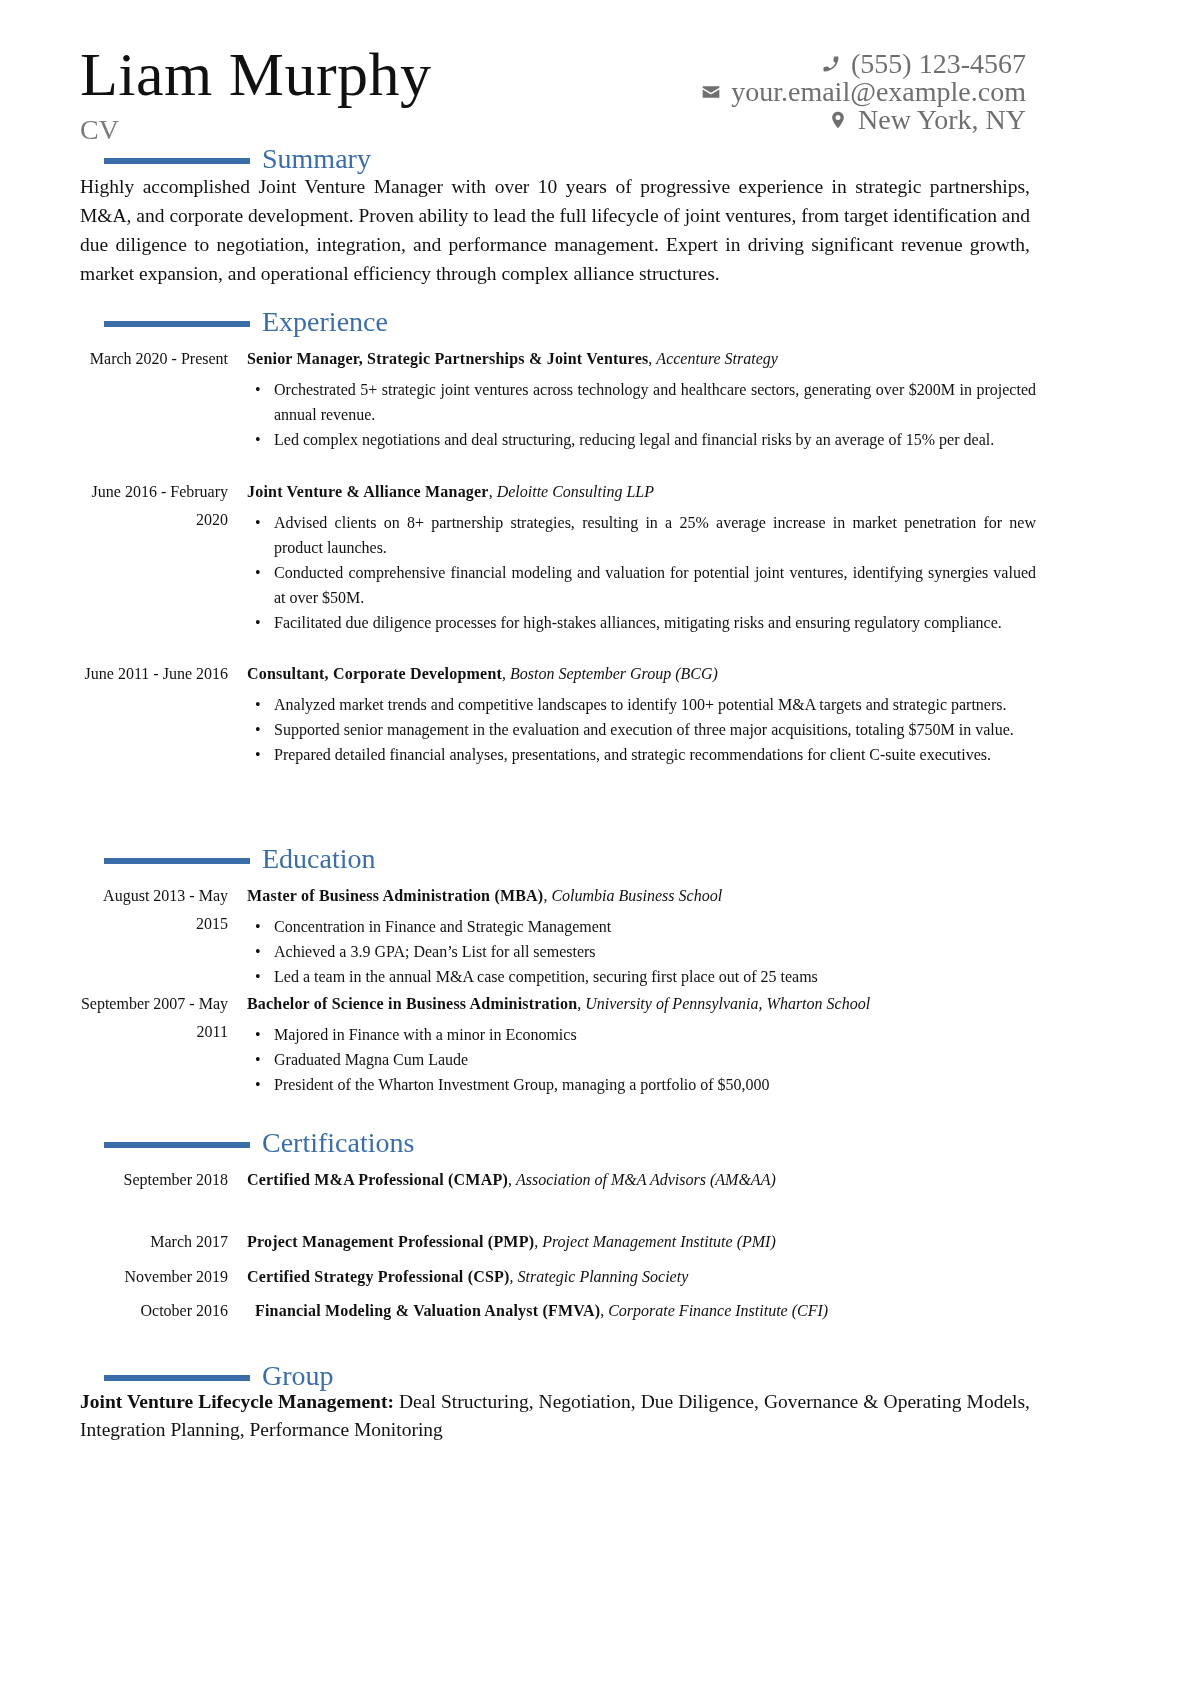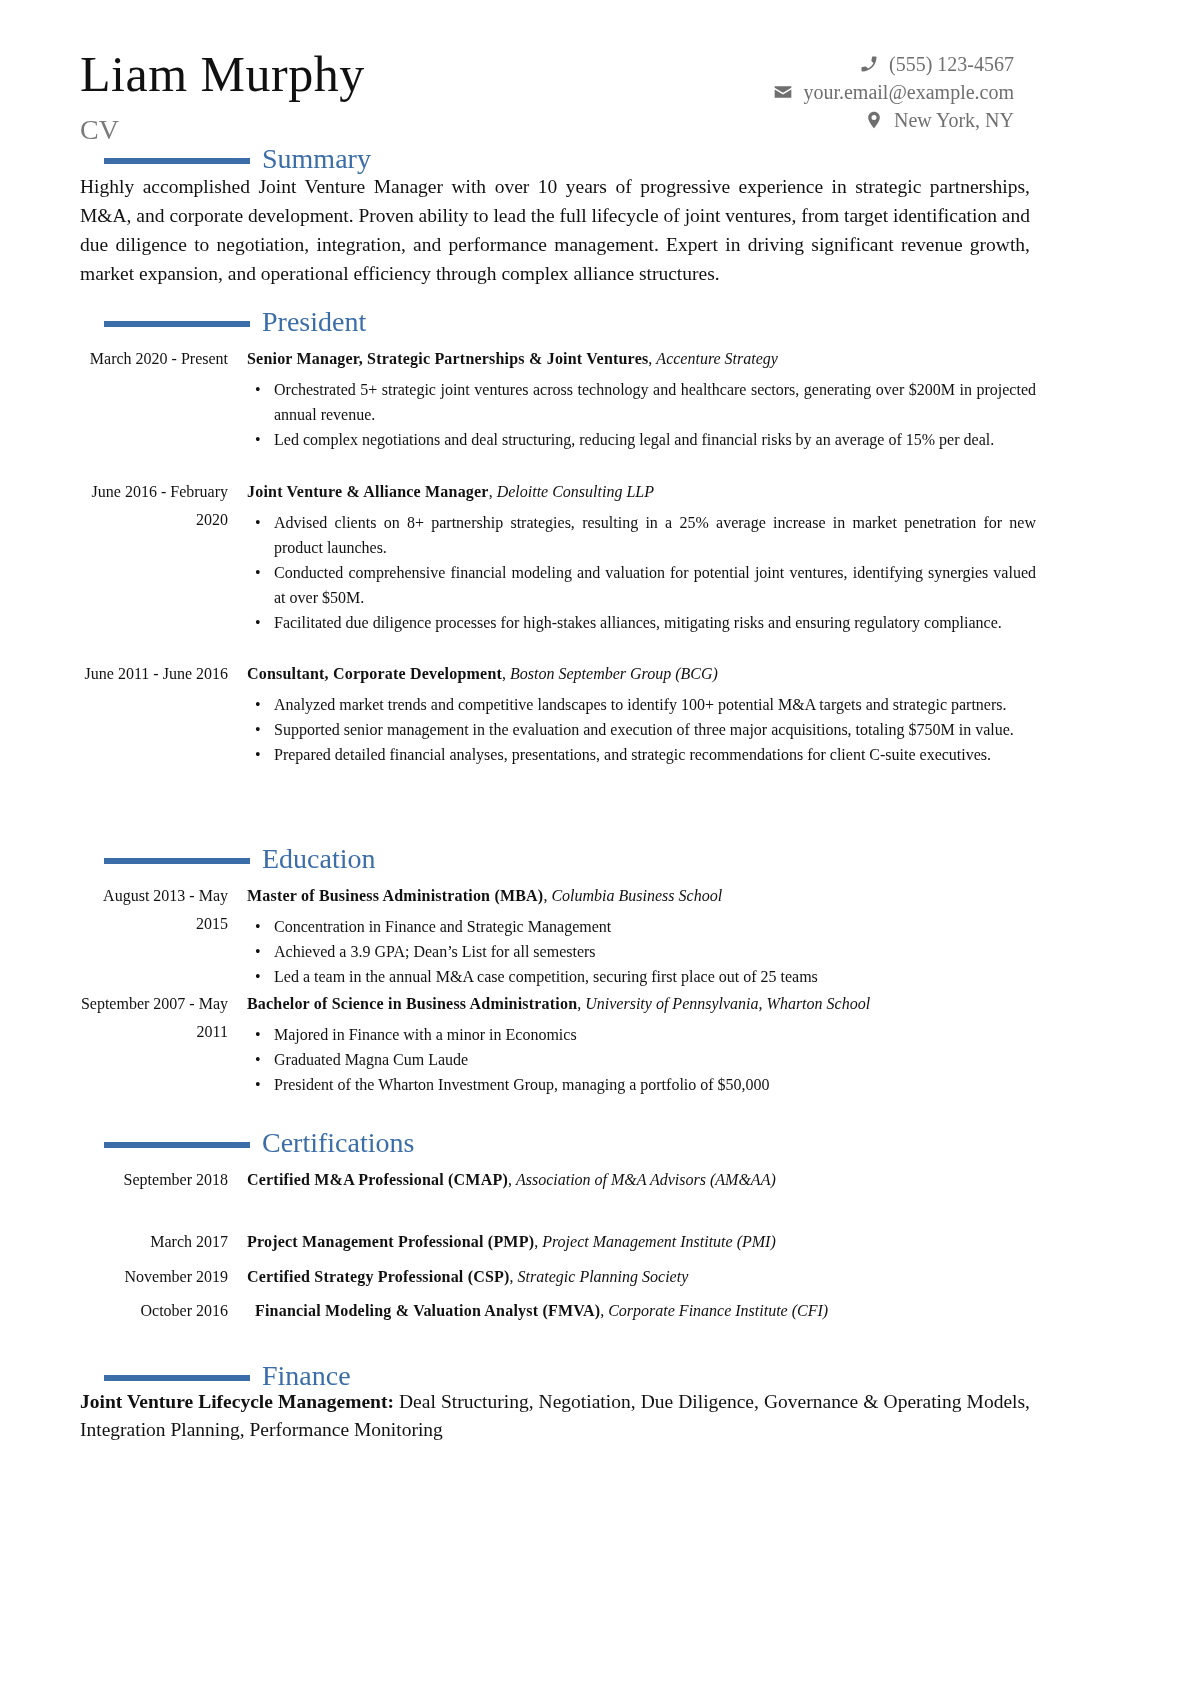--- a/index.html
+++ b/index.html
@@ -1,24 +1,24 @@
 <!DOCTYPE html>
 <html><head>
 <meta charset="utf-8">
 <style>
   html, body { margin: 0; padding: 0; background: #ffffff; }
   body { width: 1190px; height: 1683px; position: relative; overflow: hidden;
          font-family: "DejaVu Serif", "Liberation Serif", serif; color: #111; }
   .page { position: absolute; left: 0; top: 0; width: 1190px; height: 1683px; }
   .name { position: absolute; left: 80px; top: 38px; font-family: "Liberation Serif", serif;
-          font-size: 50px; line-height: 72px; color: #111; letter-spacing: 0.5px; }
+          font-size: 62px; line-height: 72px; color: #111; letter-spacing: 0.5px; }
   .subtitle { position: absolute; left: 80px; top: 108px; font-family: "Liberation Serif", serif;
           font-size: 28px; line-height: 44px; color: #7a7a7a; }
-  .contact { position: absolute; right: 176px; top: 50px; text-align: left;
-             font-family: "Liberation Serif", serif; font-size: 20px; color: #6f6f6f; line-height: 28px; }
+  .contact { position: absolute; right: 164px; top: 50px; text-align: left;
+             font-family: "Liberation Serif", serif; font-size: 28px; color: #6f6f6f; line-height: 28px; }
   .contact-row { display: flex; justify-content: flex-end; align-items: center; gap: 10px; }
   .contact-row svg { width: 20px; height: 20px; fill: #6f6f6f; }
   .section-head { position: absolute; left: 104px; display: flex; align-items: center; }
   .section-bar { width: 146px; height: 6px; background: #3b6ea8; margin-right: 12px; margin-top: 4px; }
   .section-title { font-family: "Liberation Serif", serif; font-size: 28px; color: #3b6ea8; line-height: 32px; }
   .para { position: absolute; left: 80px; width: 950px; font-family: "Liberation Serif", serif;
           font-size: 19.5px; line-height: 29px; text-align: justify; }
   .entry { position: absolute; left: 80px; width: 960px; display: flex; font-family: "Liberation Serif", serif; font-size: 16px; }
   .date { width: 148px; text-align: right; line-height: 28px; flex: none; padding-right: 19px; }
   .body { width: 793px; }
@@ -59,21 +59,21 @@
   </div>
 
   <div class="section-head" style="top:143px;">
     <div class="section-bar"></div>
     <div class="section-title">Summary</div>
   </div>
   <div class="para" style="top:172px;">Highly accomplished Joint Venture Manager with over 10 years of progressive experience in strategic partnerships, M&amp;A, and corporate development. Proven ability to lead the full lifecycle of joint ventures, from target identification and due diligence to negotiation, integration, and performance management. Expert in driving significant revenue growth, market expansion, and operational efficiency through complex alliance structures.</div>
 
   <div class="section-head" style="top:306px;">
     <div class="section-bar"></div>
-    <div class="section-title">President</div>
+    <div class="section-title">Experience</div>
   </div>
 
   <div class="entry" style="top:345px;">
     <div class="date">March 2020 - Present</div>
     <div class="body">
       <div class="head-line"><b>Senior Manager, Strategic Partnerships &amp; Joint Ventures</b>, <i>Accenture Strategy</i></div>
       <ul>
         <li>Orchestrated 5+ strategic joint ventures across technology and healthcare sectors, generating over $200M in projected annual revenue.</li>
         <li>Led complex negotiations and deal structuring, reducing legal and financial risks by an average of 15% per deal.</li>
       </ul>
@@ -161,20 +161,20 @@
 
   <div class="entry" style="top:1297px;gap:8px;">
     <div class="date">October 2016</div>
     <div class="body">
         <div class="head-line"><b>Financial Modeling &amp; Valuation Analyst (FMVA)</b>, <i>Corporate Finance Institute (CFI)</i></div>
       </div>
   </div>
 
   <div class="section-head" style="top:1360px;">
     <div class="section-bar"></div>
-    <div class="section-title">Finance</div>
+    <div class="section-title">Group</div>
   </div>
   <div class="para" style="top:1388px; line-height:28px;">
     <b>Joint Venture Lifecycle Management:</b>
     <span>Deal Structuring, Negotiation, Due Diligence, Governance &amp; Operating Models, Integration Planning, Performance Monitoring</span>
   </div>
 
 </div>
 
 </body></html>

